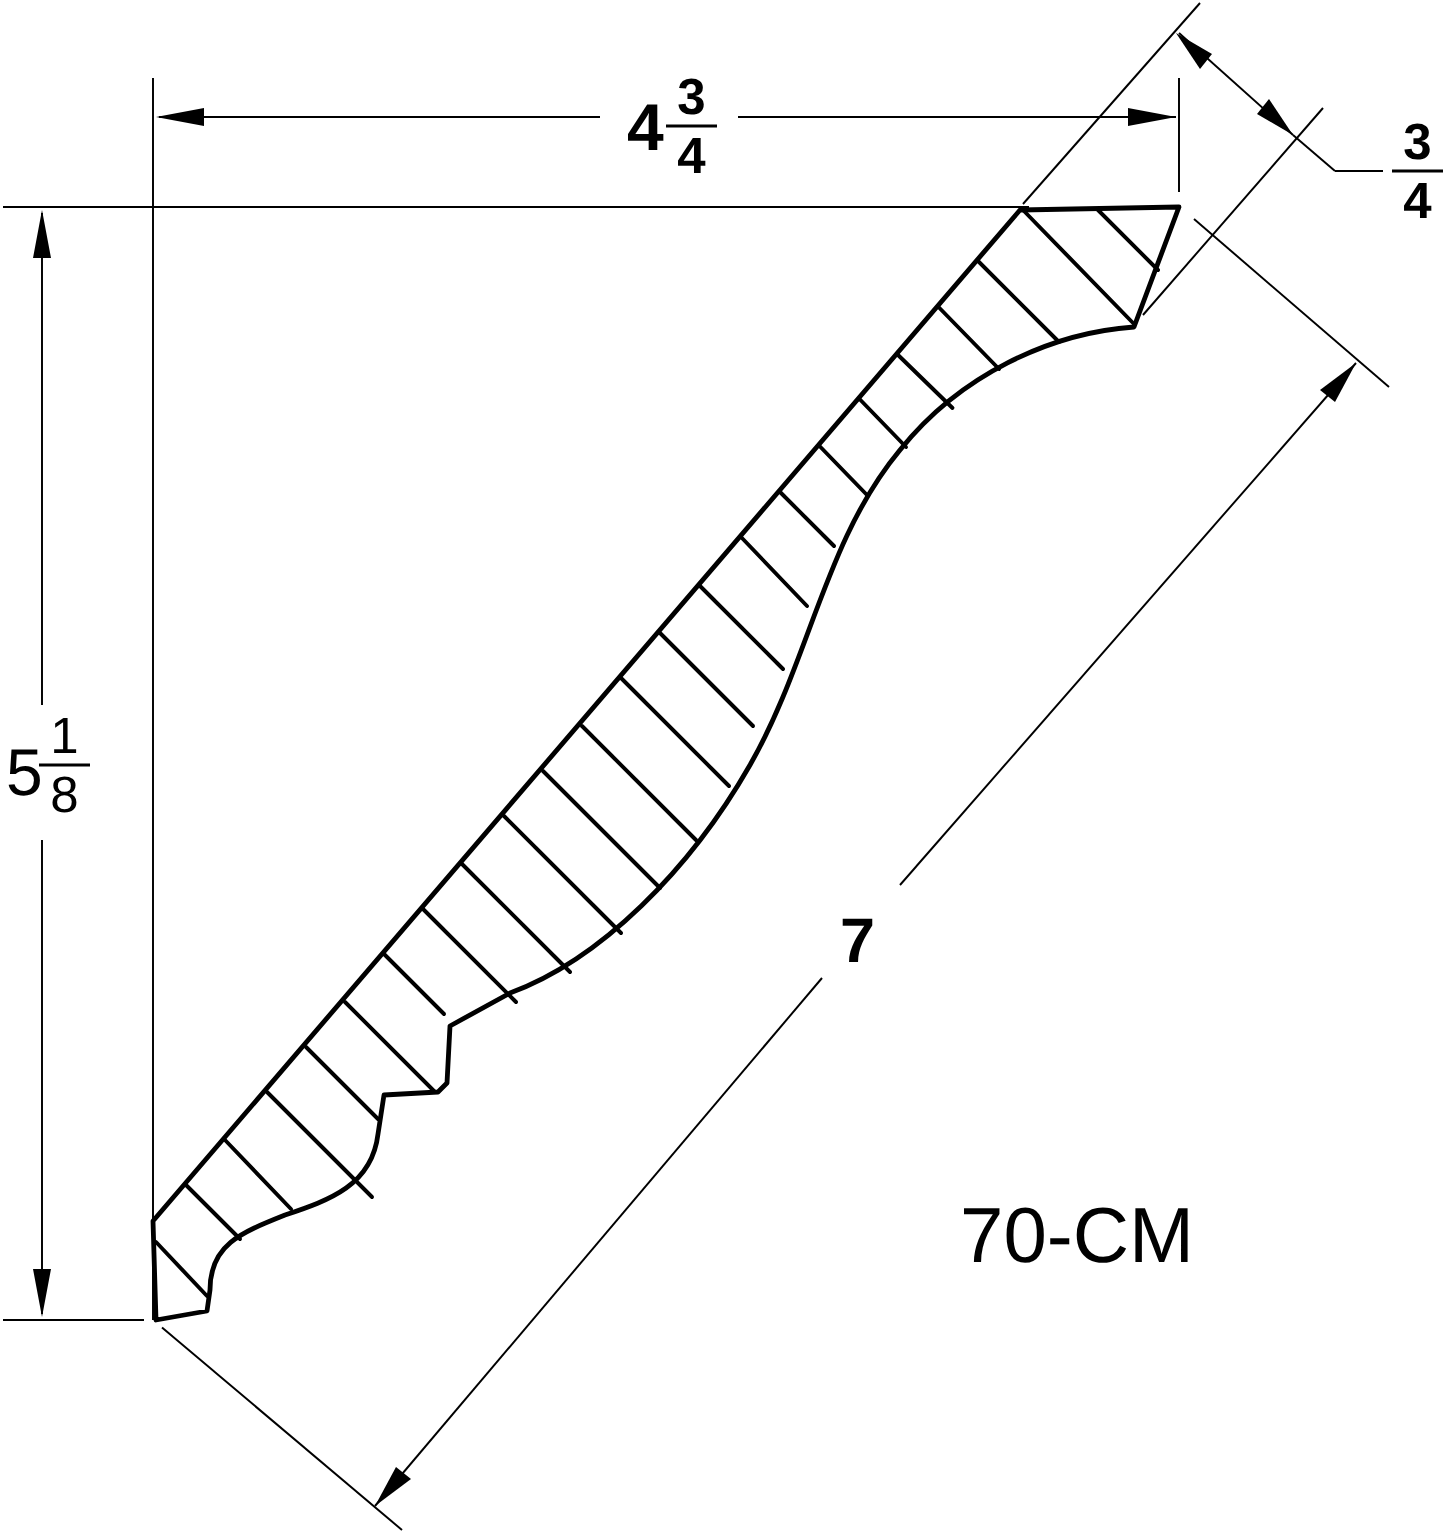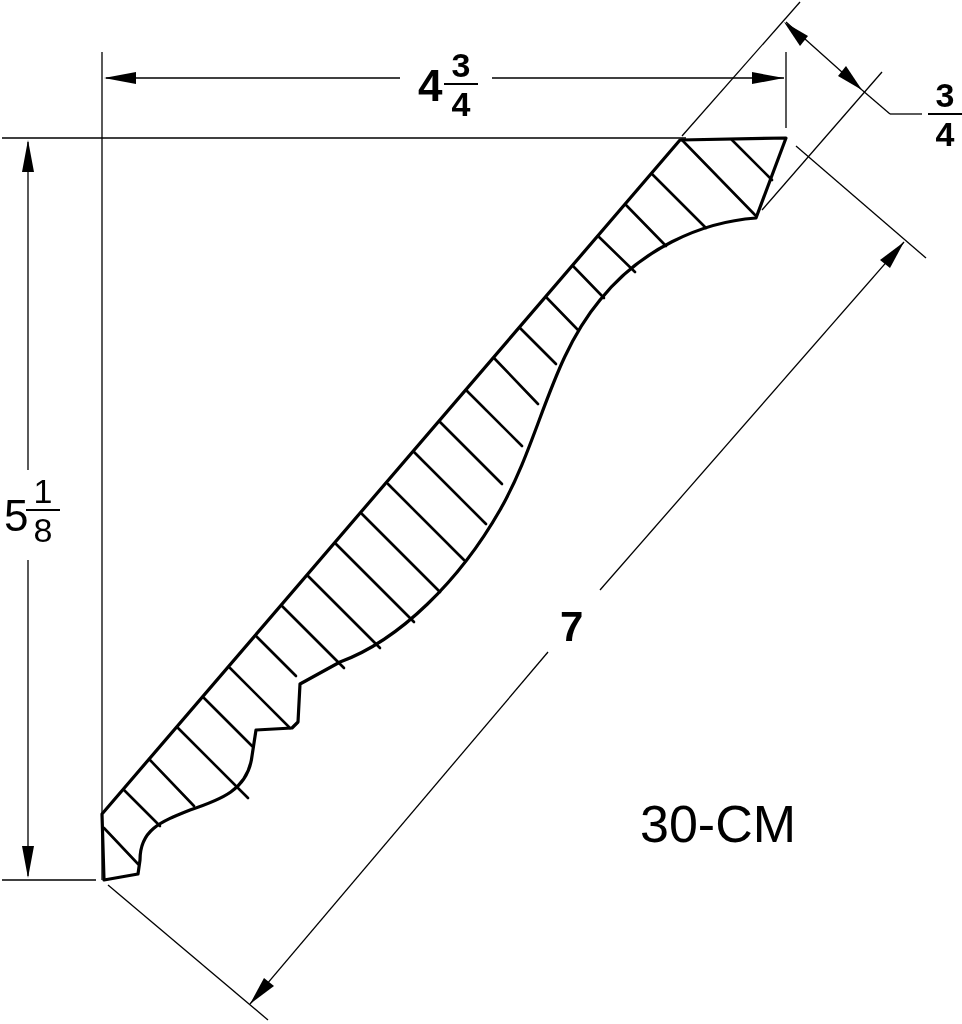--- a/index.html
+++ b/index.html
@@ -123,13 +123,13 @@
   <span style="position:absolute; left:2px; top:22px; font-size:44px; font-weight:normal;">5</span>
   <div class="frac" style="left:24px; top:2px; font-weight:normal;">
     <span>1</span>
     <div class="bar"></div>
     <span>8</span>
   </div>
 </div>
 
 <div class="lbl" style="left:560px; top:606px; font-size:42px; font-weight:bold;">7</div>
 
-<div class="lbl title" style="left:640px; top:798px;">30-CM</div>
+<div class="lbl title" style="left:640px; top:798px;">70-CM</div>
 
 </body></html>

